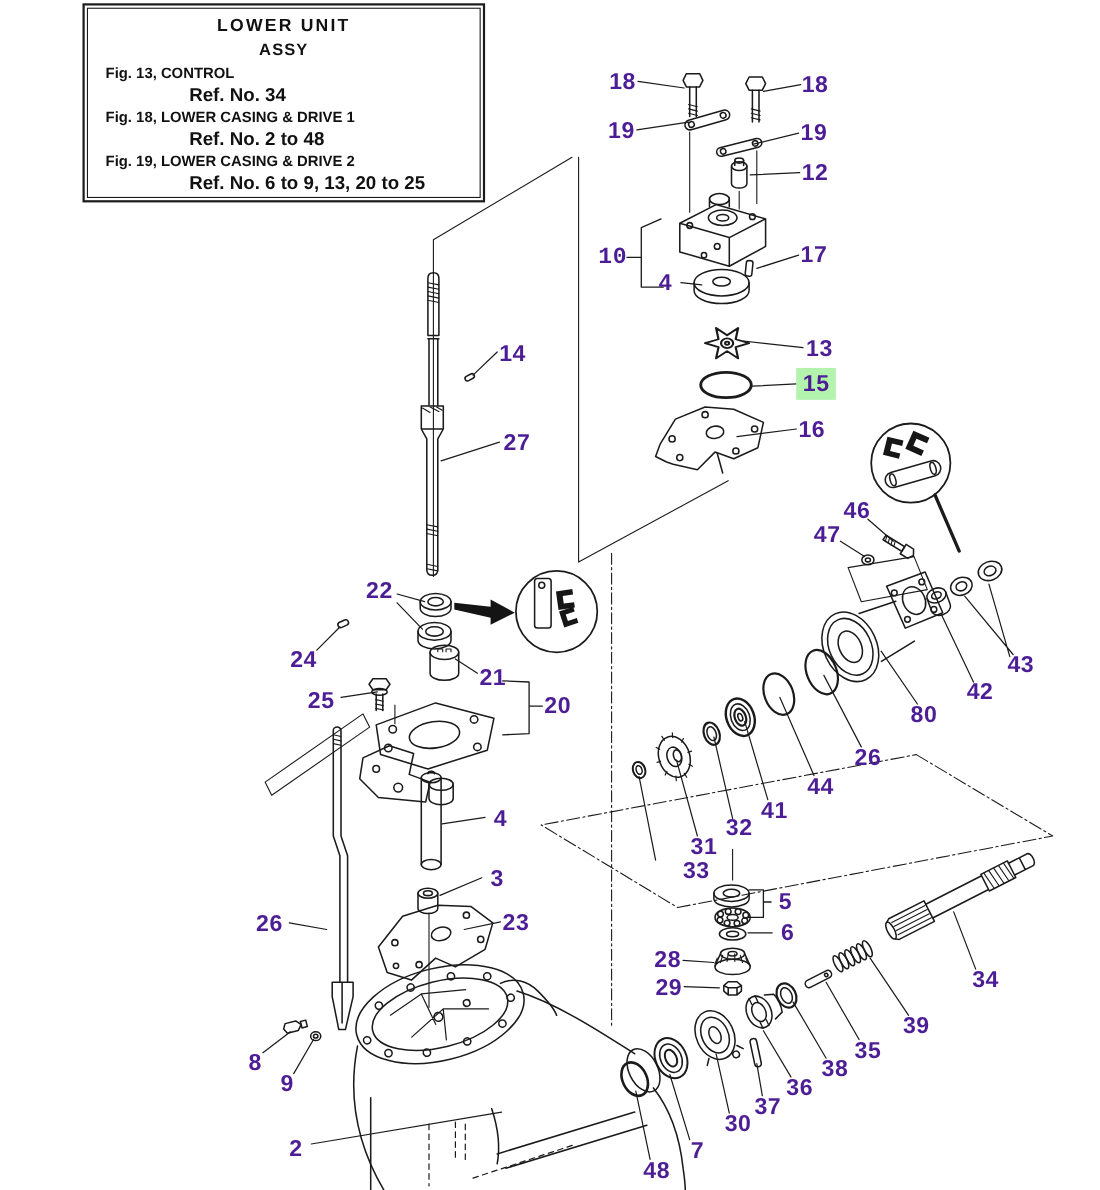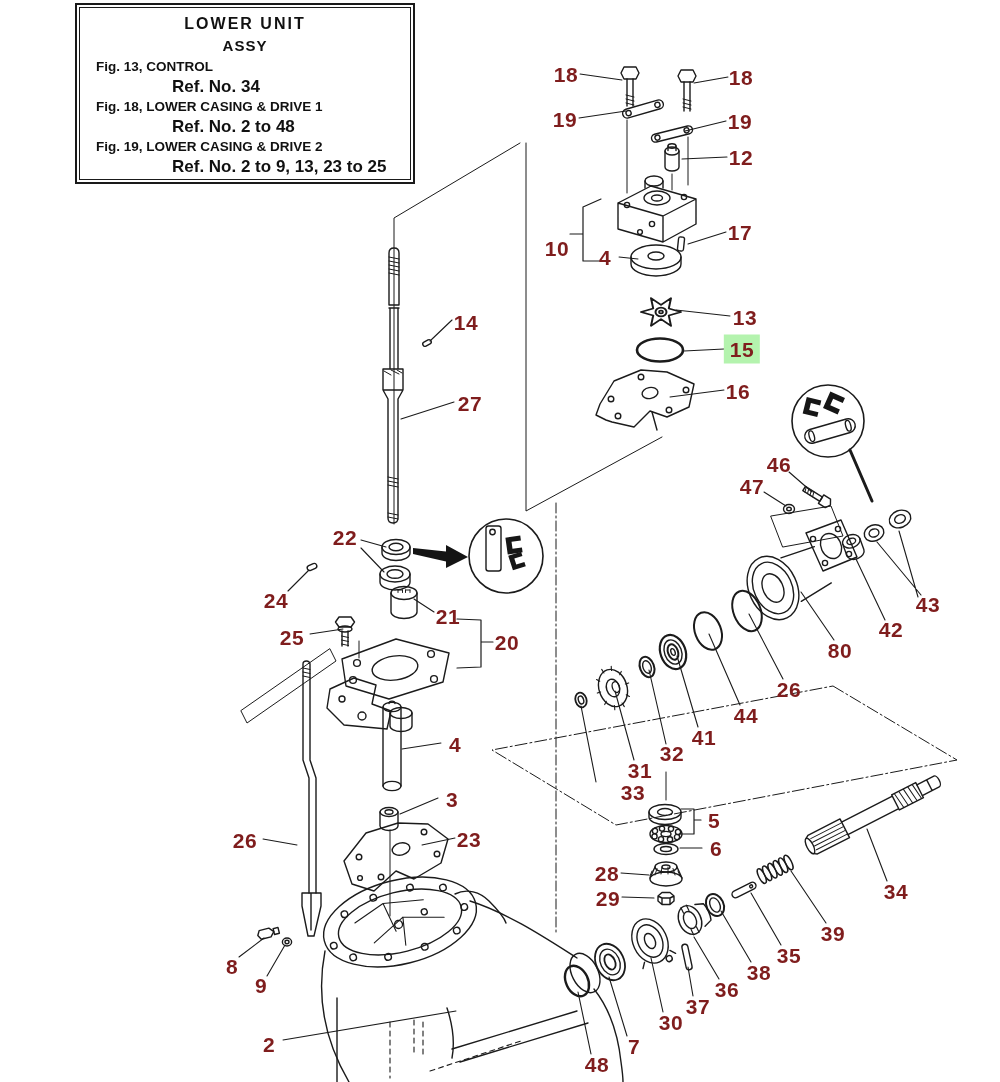--- a/index.html
+++ b/index.html
@@ -1,45 +1,45 @@
 <!DOCTYPE html>
 <html><head>
 <meta charset="utf-8">
 <style>
   html,body{margin:0;padding:0;background:#fff;}
   .stage{position:relative;width:1000px;height:1082px;background:#fff;overflow:hidden;
          font-family:"Liberation Sans",sans-serif;color:#111;}
   svg{position:absolute;left:0;top:0;}
-  .info-box{position:absolute;left:75px;top:3px;width:340px;height:181px;
+  .info-box{position:absolute;left:75px;top:3px;width:366px;height:181px;
             border:2px solid #1a1a1a;padding:2px;box-sizing:border-box;background:#fff;z-index:3;}
   .info-inner{border:1.5px solid #1a1a1a;width:100%;height:100%;box-sizing:border-box;padding-top:4px;}
   .info-title{text-align:center;font-weight:bold;font-size:16px;letter-spacing:2px;line-height:1.45;}
   .info-sub{text-align:center;font-weight:bold;font-size:15px;letter-spacing:1px;line-height:1.5;}
   .info-line{font-weight:bold;font-size:13.5px;line-height:1.32;padding-left:16px;white-space:nowrap;}
   .info-ref{font-weight:bold;font-size:17px;line-height:1.32;padding-left:92px;white-space:nowrap;}
   #labels-layer{position:absolute;left:0;top:0;width:100%;height:100%;z-index:2;}
   .plabel{position:absolute;transform:translate(-50%,-50%);font-weight:bold;font-size:21px;
-          line-height:1;color:#7f1d1d;letter-spacing:0.5px;}
+          line-height:1;color:#4c1d95;letter-spacing:0.5px;}
   .plabel.hl{padding:4px 6px;}
 </style>
 </head>
 <body>
 
 <div class="stage">
 
   <div class="info-box">
     <div class="info-inner">
       <div class="info-title">LOWER UNIT</div>
       <div class="info-sub">ASSY</div>
       <div class="info-line">Fig. 13, CONTROL</div>
       <div class="info-ref">Ref. No. 34</div>
       <div class="info-line">Fig. 18, LOWER CASING &amp; DRIVE 1</div>
       <div class="info-ref">Ref. No. 2 to 48</div>
       <div class="info-line">Fig. 19, LOWER CASING &amp; DRIVE 2</div>
-      <div class="info-ref">Ref. No. 2 to 9, 13, 23 to 25</div>
+      <div class="info-ref">Ref. No. 6 to 9, 13, 20 to 25</div>
     </div>
   </div>
 
   <svg width="1000" height="1082" viewBox="0 0 1000 1082">
     <g fill="none" stroke="#1b1b1b" stroke-width="1.4" stroke-linecap="round" stroke-linejoin="round">
 
       <g stroke-width="1">
         <path d="M520,143 L394,218 L394,524 M526,143 L526,511 L662,437"></path>
         <path stroke-dasharray="10 3 2 3" d="M556,503 L556,932"></path>
         <path stroke-dasharray="12 3 2 3" d="M833,686 L957,760 L616,825 L492,750 Z"></path>
@@ -399,21 +399,21 @@
       </g>
     </g>
   </svg>
 
   <div id="labels-layer">
       <div class="plabel" style="left: 566px; top: 74px;">18</div>
       <div class="plabel" style="left: 741px; top: 77px;">18</div>
       <div class="plabel" style="left: 565px; top: 119px;">19</div>
       <div class="plabel" style="left: 740px; top: 121px;">19</div>
       <div class="plabel" style="left: 741px; top: 157px;">12</div>
-      <div class="plabel" style="left: 557px; top: 248px;">10</div>
+      <div class="plabel" style="left: 557px; top: 235px; font-family: Liberation Mono, monospace;">10</div>
       <div class="plabel" style="left: 605px; top: 257px;">4</div>
       <div class="plabel" style="left: 740px; top: 232px;">17</div>
       <div class="plabel" style="left: 745px; top: 317px;">13</div>
       <div class="plabel hl" style="background: rgb(180, 243, 174); left: 742px; top: 349px;">15</div>
       <div class="plabel" style="left: 738px; top: 391px;">16</div>
       <div class="plabel" style="left: 466px; top: 322px;">14</div>
       <div class="plabel" style="left: 470px; top: 403px;">27</div>
       <div class="plabel" style="left: 345px; top: 537px;">22</div>
       <div class="plabel" style="left: 276px; top: 600px;">24</div>
       <div class="plabel" style="left: 448px; top: 616px;">21</div>

